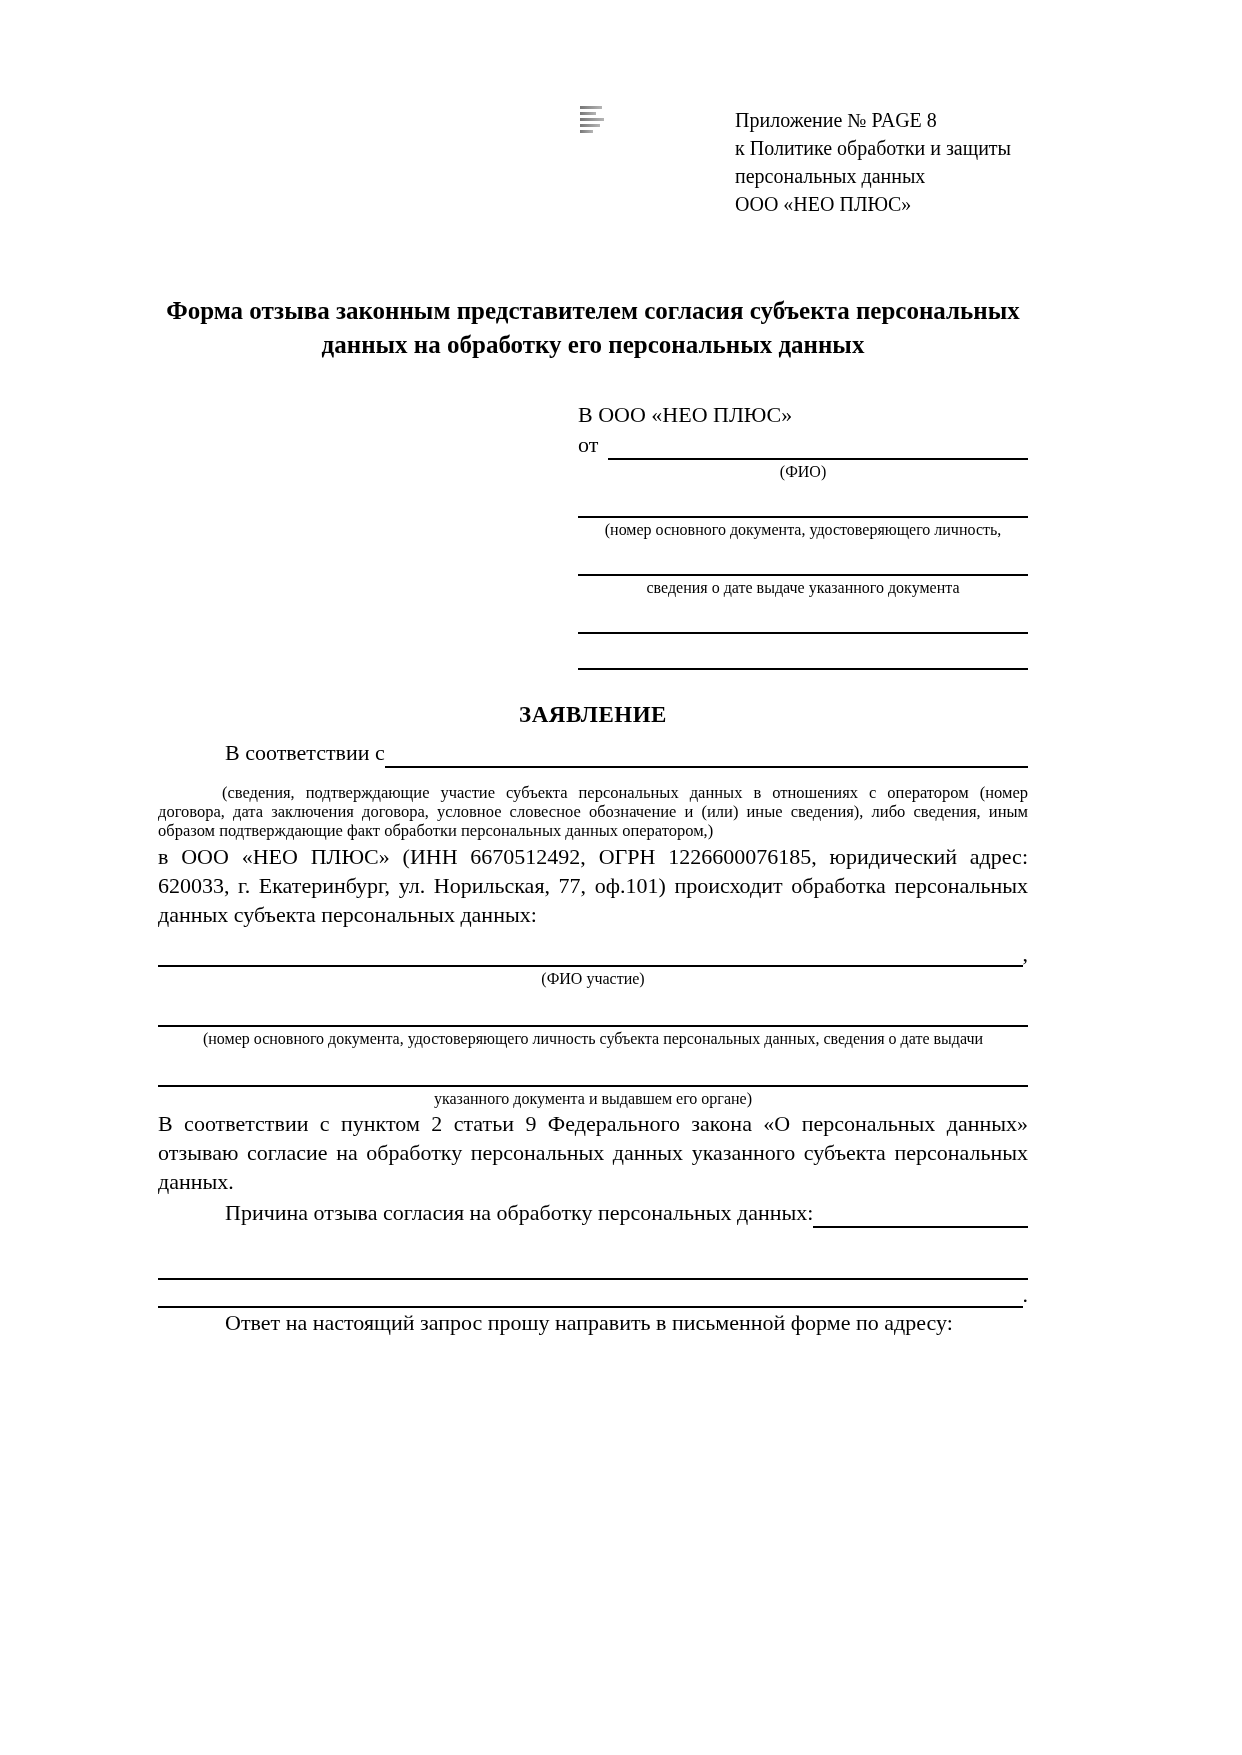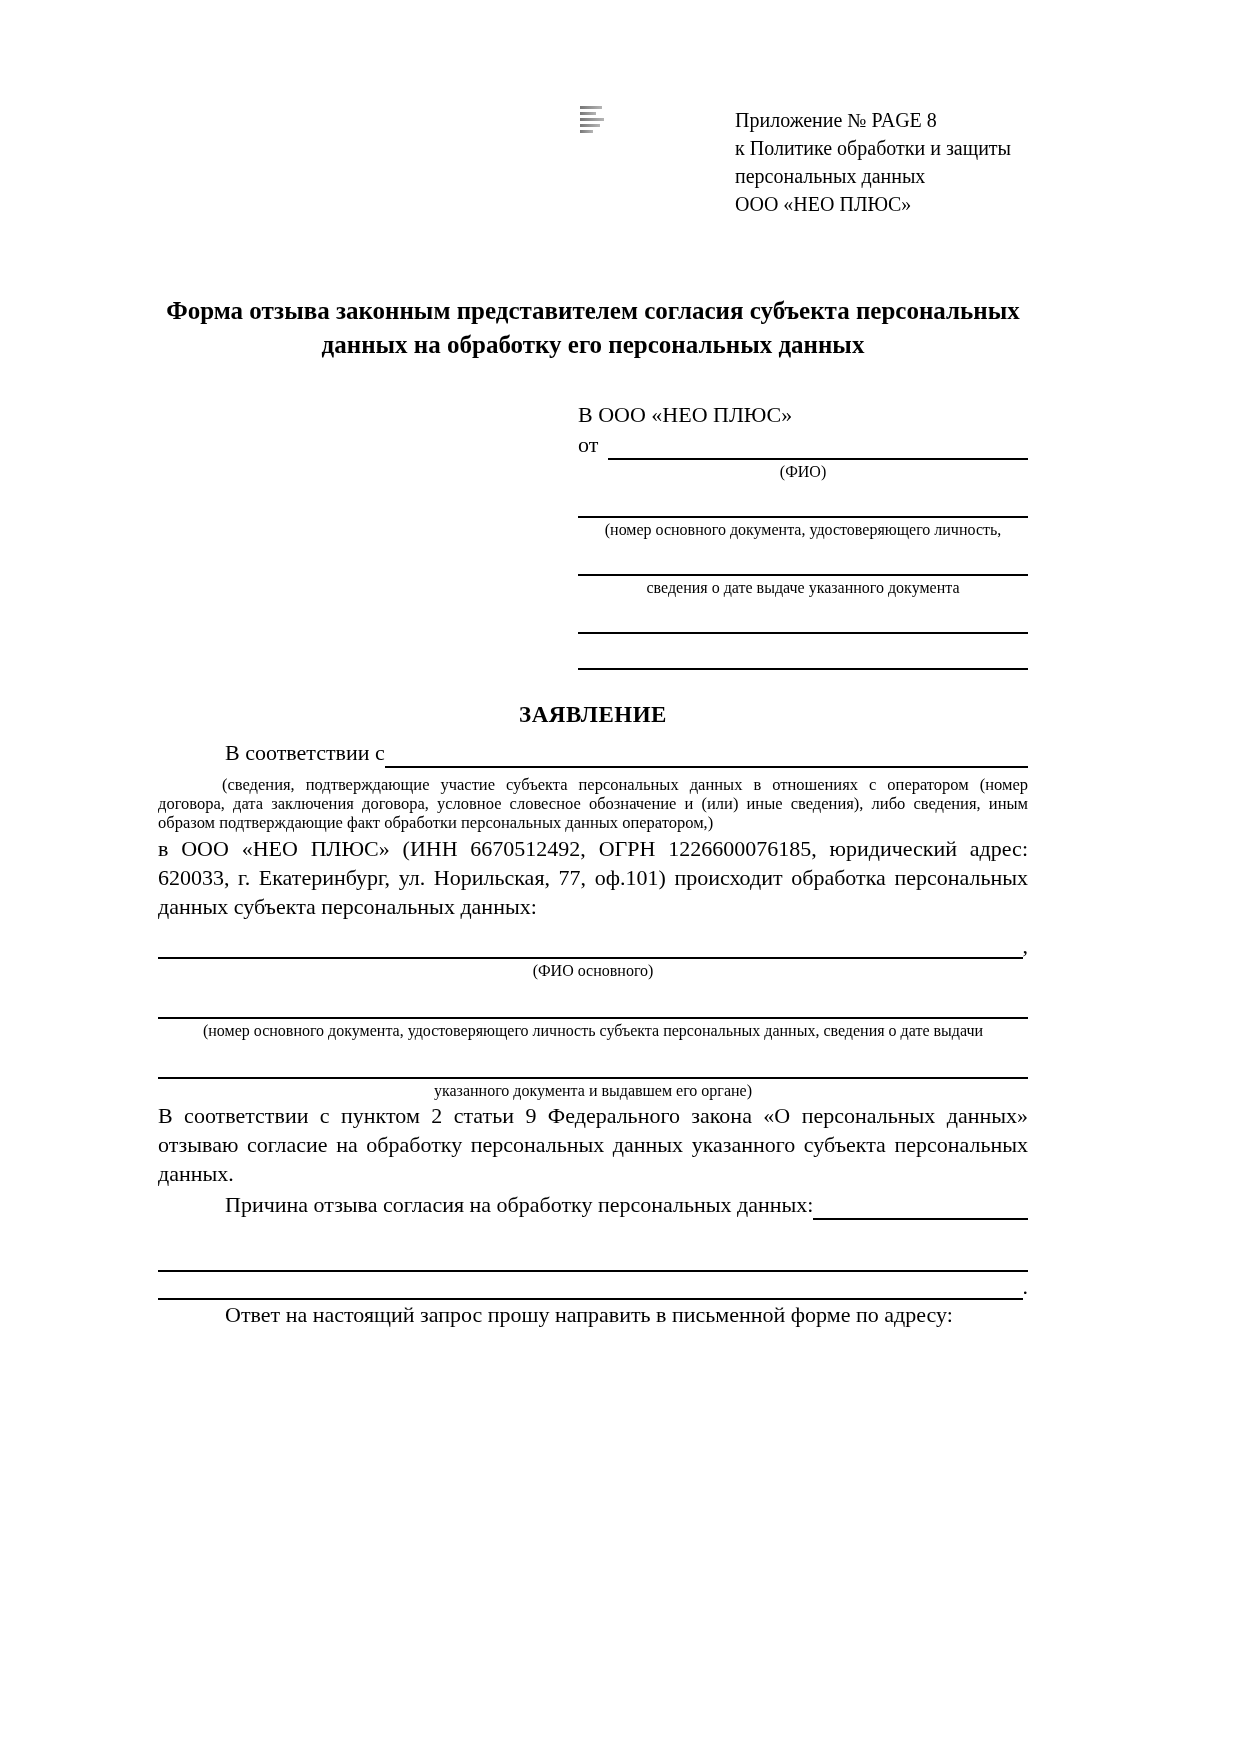--- a/index.html
+++ b/index.html
@@ -77,21 +77,21 @@
   }
 
   .row { display: flex; align-items: flex-end; font-size: 22px; line-height: 30px; }
   .indent { padding-left: 67px; }
   .acc-row { margin-top: 10px; }
   .note {
     font-size: 16.5px;
     line-height: 19px;
     text-align: justify;
     text-indent: 64px;
-    margin-top: 7px;
+    margin-top: 15px;
   }
   .para {
     font-size: 22px;
     line-height: 29px;
     text-align: justify;
   }
   .op-para { margin-top: 2px; }
 
   .suffix-row { display: flex; align-items: flex-end; font-size: 22px; line-height: 26px; }
   .suffix-row .tail { flex: 0 0 auto; }
@@ -181,21 +181,21 @@
     <span class="fill"></span>
   </div>
   <div class="note">(сведения, подтверждающие участие субъекта персональных данных в отношениях с оператором (номер договора, дата заключения договора, условное словесное обозначение и (или) иные сведения), либо сведения, иным образом подтверждающие факт обработки персональных данных оператором,)</div>
 
   <div class="para op-para">в ООО «НЕО ПЛЮС» (ИНН 6670512492, ОГРН 1226600076185, юридический адрес: 620033, г. Екатеринбург, ул. Норильская, 77, оф.101) происходит обработка персональных данных субъекта персональных данных:</div>
 
   <div class="suffix-row fio-row">
     <span class="fill"></span>
     <span class="tail">,</span>
   </div>
-  <div class="cap">(ФИО основного)</div>
+  <div class="cap">(ФИО участие)</div>
 
   <div class="full-line gap-line"></div>
   <div class="cap">(номер основного документа, удостоверяющего личность субъекта персональных данных, сведения о дате выдачи</div>
 
   <div class="full-line gap-line"></div>
   <div class="cap">указанного документа и выдавшем его органе)</div>
 
   <div class="para">В соответствии с пунктом 2 статьи 9 Федерального закона «О персональных данных» отзываю согласие на обработку персональных данных указанного субъекта персональных данных.</div>
 
   <div class="row reason-row">

